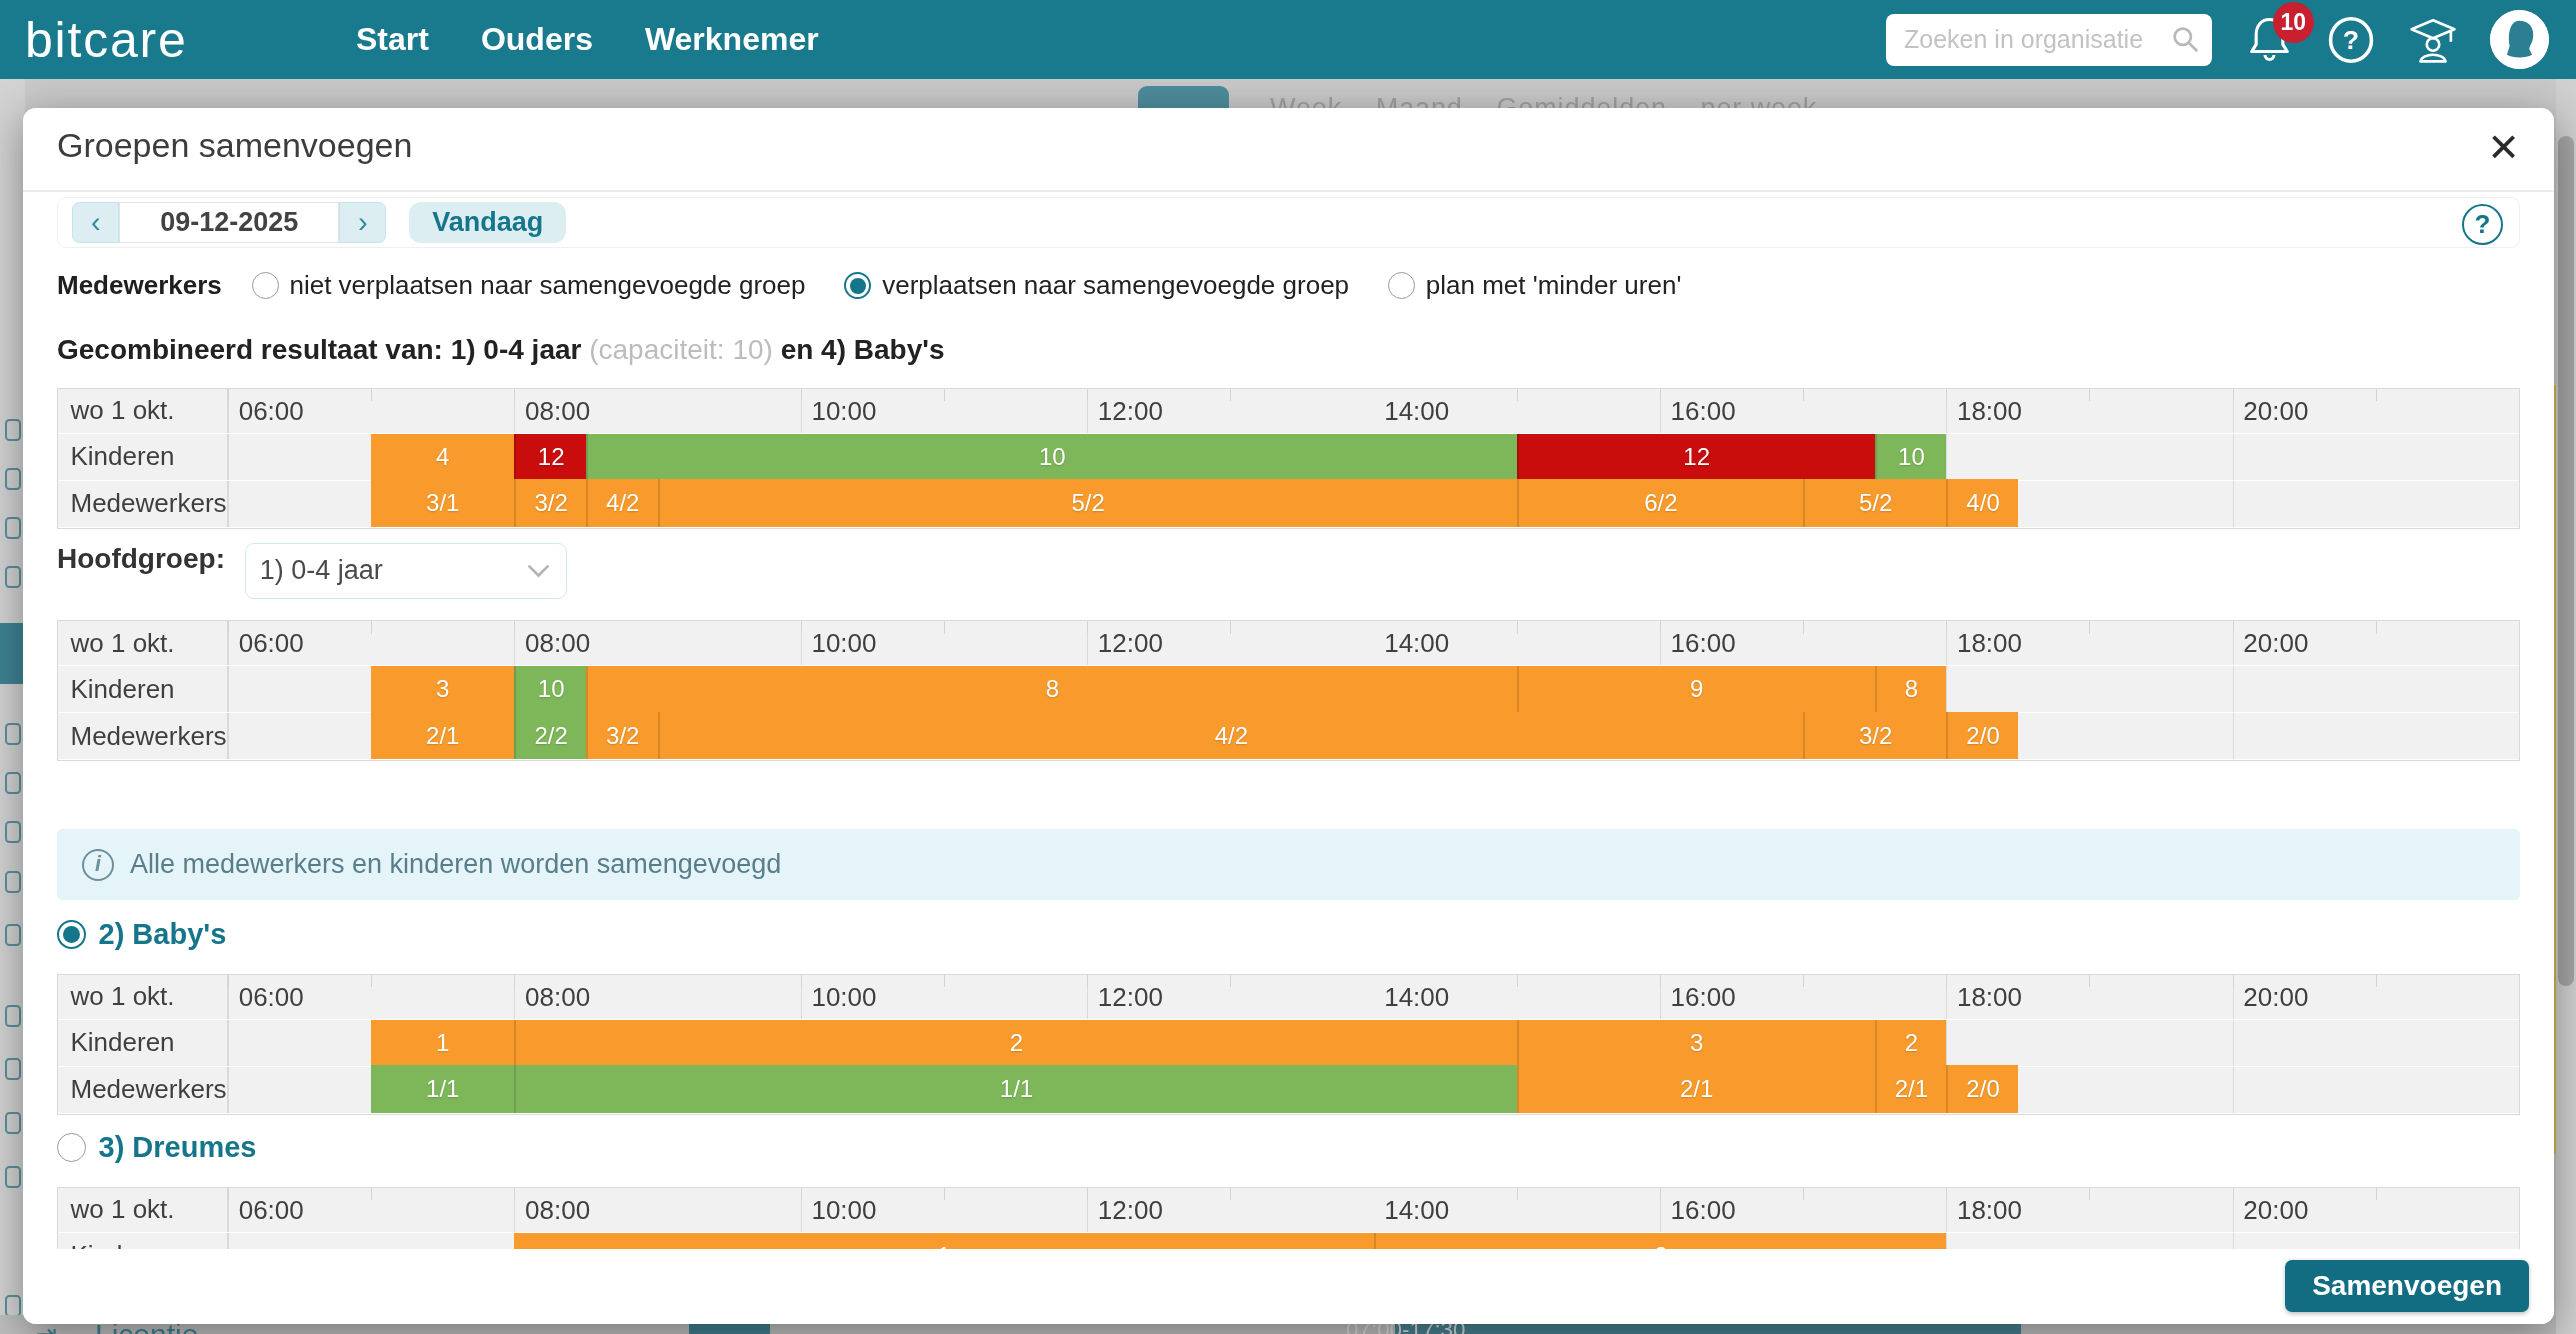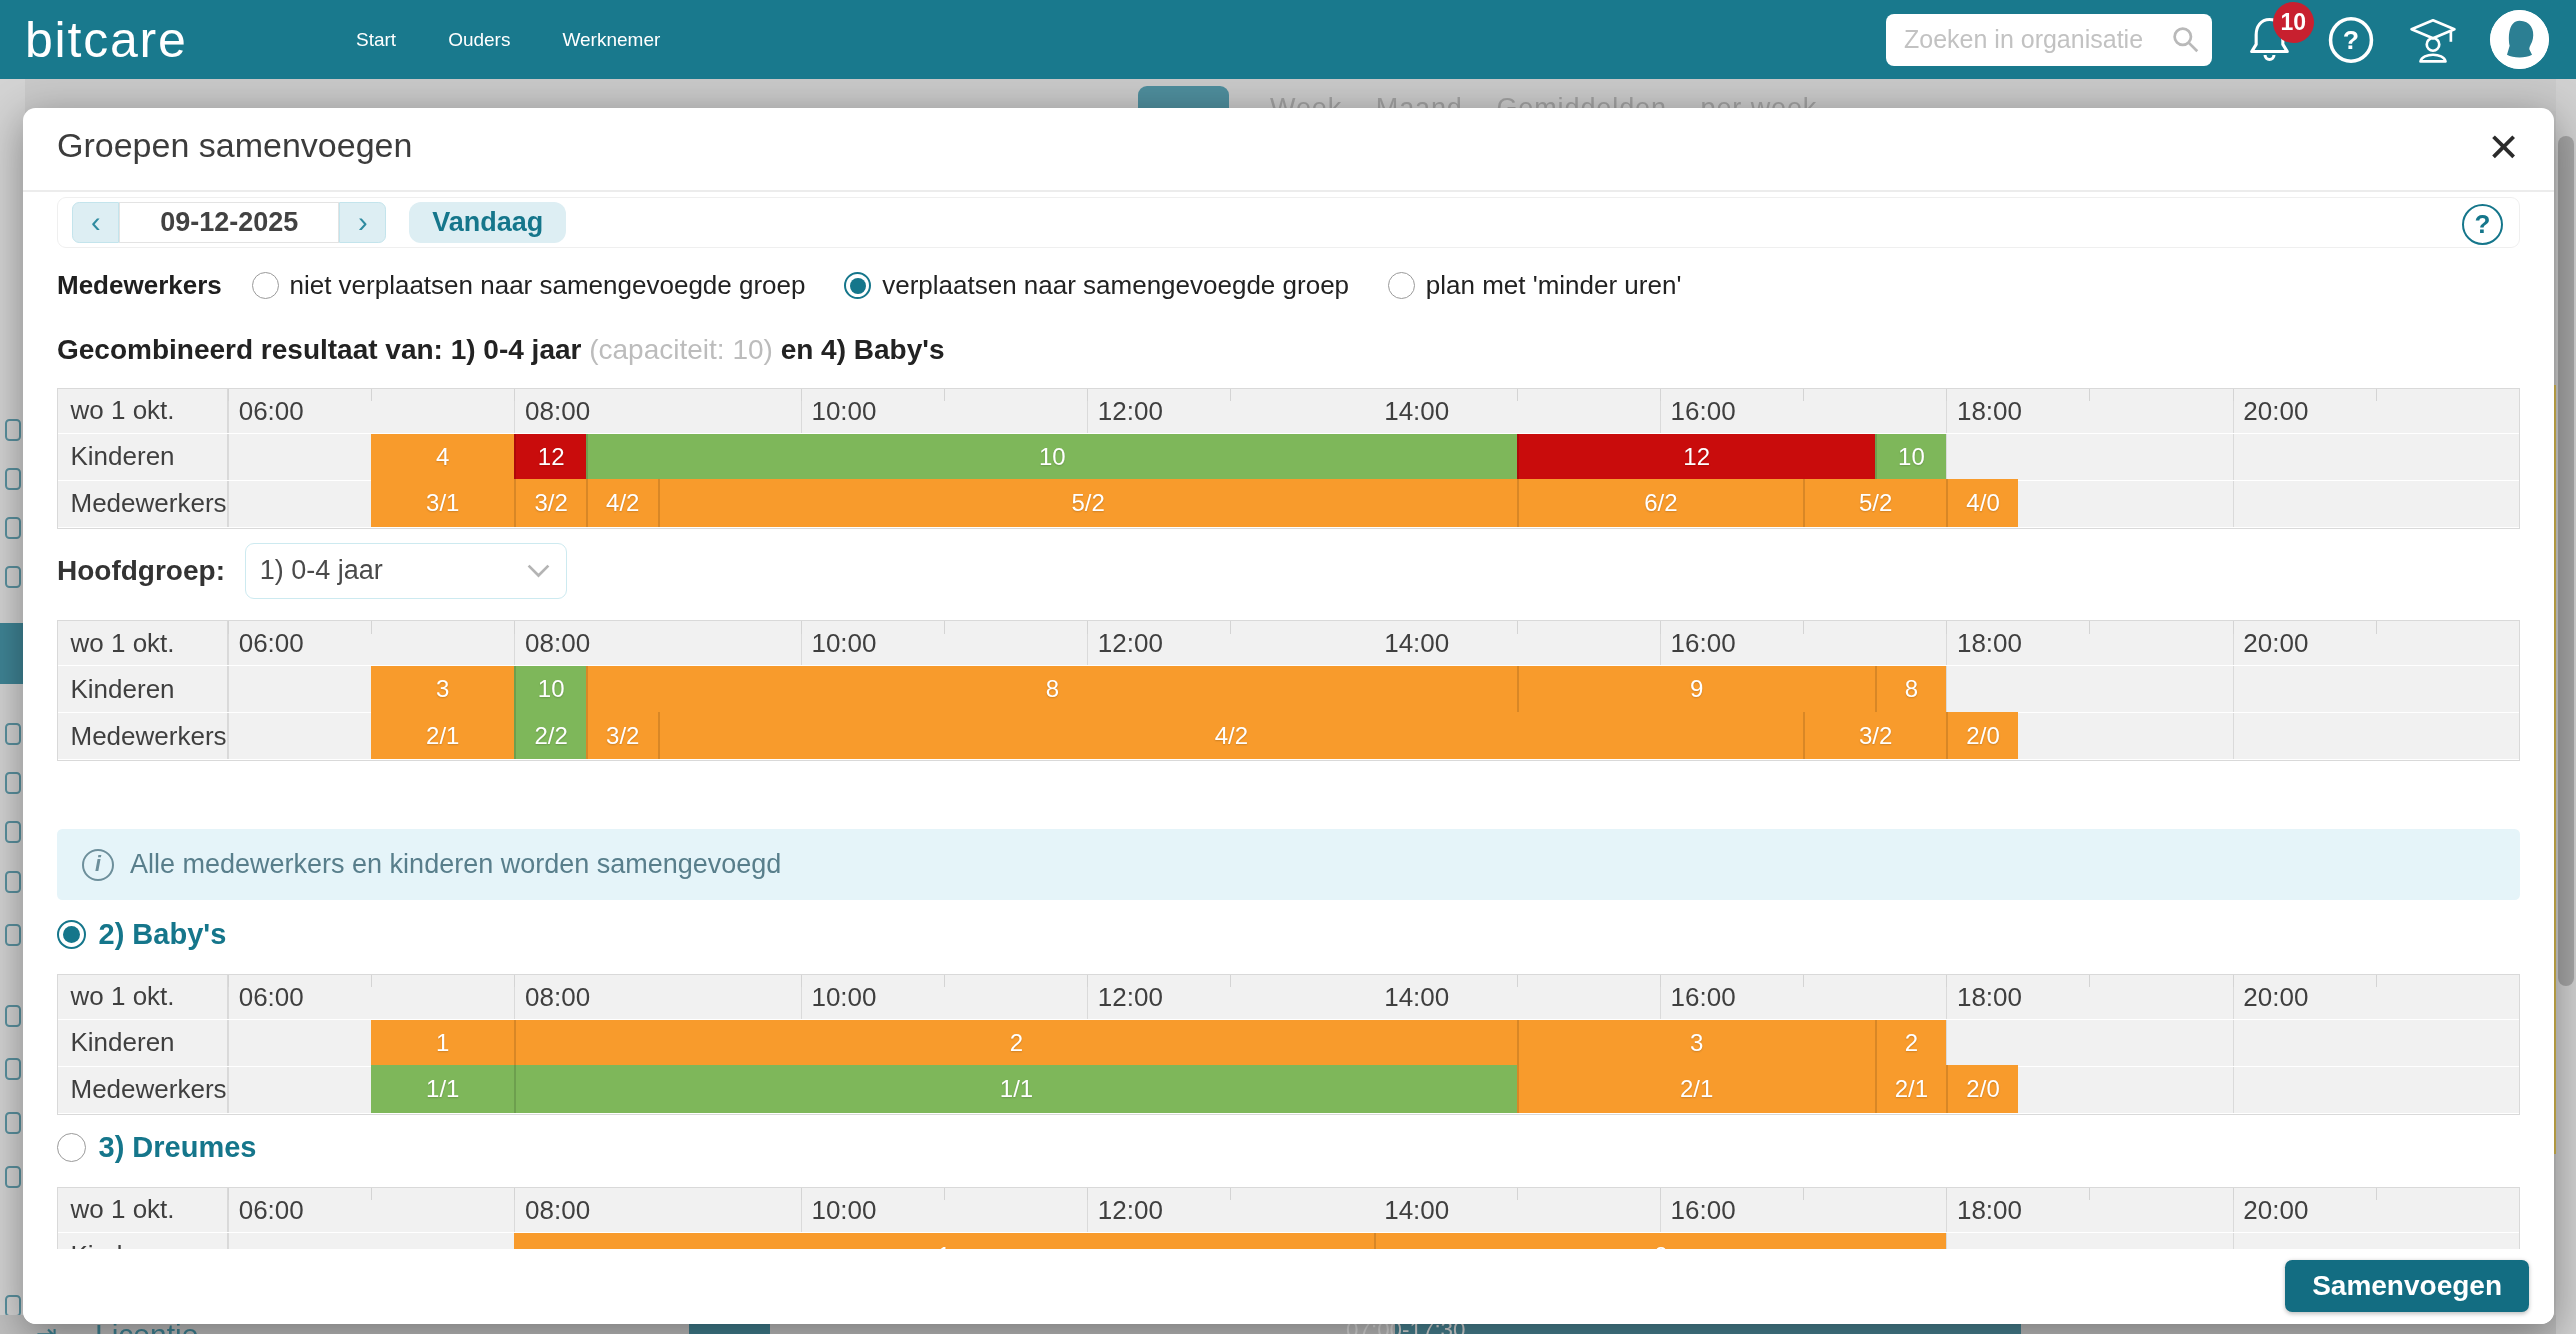--- a/index.html
+++ b/index.html
@@ -5,21 +5,21 @@
   * { margin:0; padding:0; box-sizing:border-box; }
   html,body { width:2576px; height:1335px; overflow:hidden; background:#c6c6c6;
     font-family:"Liberation Sans", sans-serif; }
   .screen { position:relative; width:2576px; height:1335px; }
 
   
   .topbar { position:absolute; top:0; left:0; width:100%; height:79px; background:#19798d;
     display:flex; align-items:center; z-index:30; }
   .logo { color:#fff; font-size:50px; font-weight:400; letter-spacing:1.8px; margin-left:25px; width:295px; }
   .mainnav { display:flex; gap:52px; margin-left:36px; }
-  .mainnav .nav-item { color:#fff; font-size:19px; font-weight:400; cursor:pointer; }
+  .mainnav .nav-item { color:#fff; font-size:32px; font-weight:700; cursor:pointer; }
   .topbar-right { margin-left:auto; display:flex; align-items:center; gap:32px; margin-right:27px; }
   .searchbox { position:relative; width:326px; height:52px; }
   .searchbox input { width:100%; height:100%; border:none; border-radius:8px; padding:0 57px 0 18px;
     font-size:25px; color:#555; font-family:"Liberation Sans", sans-serif; outline:none; }
   .searchbox input::placeholder { color:#c2c2c2; }
   .search-ic { position:absolute; right:12.5px; top:11.6px; }
   .tb-ic { position:relative; width:50px; height:50px; display:flex; align-items:center; justify-content:center; }
   .badge { position:absolute; top:-12.5px; right:-19.7px; min-width:41px; height:41px; background:#c8202f;
     border-radius:20.6px; color:#fff; font-size:23px; font-weight:700; display:flex; align-items:center;
     justify-content:center; padding:0 7.2px; }
@@ -94,21 +94,21 @@
   .tl-times::before { content:""; position:absolute; top:0; left:0; right:0; height:12.5px;
     background-image:repeating-linear-gradient(90deg,#d4d4d4 0,#d4d4d4 0.9px,transparent 0.9px,transparent 6.25%); }
   .bar { position:absolute; top:0; height:100%; display:flex; align-items:center; justify-content:center;
     color:#fff; font-size:24px; text-shadow:0 0.9px 1.8px rgba(0,0,0,.18); }
   .bar.bleed { top:-1.8px; height:calc(100% + 1.8px); }
   .bar.joined { border-left:2.7px solid rgba(0,0,0,.13); }
   .bar.orange { background:#f89b2c; }
   .bar.red { background:#c90c0c;text-align:center; }
   .bar.green { background:#7eb75a; }
 
-  .hg-row { margin-top:14.3px; display:flex; align-items:center; height:56px; }
+  .hg-row { margin-top:14.3px; display:flex; align-items:flex-start; height:56px; }
   .hg-label { font-size:28px; font-weight:600; color:#333; margin-right:19.7px; }
   .hg-select { width:322px; height:56px; border:1.8px solid #cdeaf0; border-radius:9px; display:flex;
     align-items:center; padding:0 14px; font-size:27px; color:#4a4a4a; cursor:pointer; }
   .hg-chev { margin-left:auto; color:#b4b4b4; }
 
   .banner { margin-top:68px; height:71px; background:#e5f4f9; border-radius:5.4px; display:flex;
     align-items:center; padding:0 25px; }
   .info-ic { width:32px; height:32px; border-radius:50%; border:2.7px solid #6d8f9b; color:#6d8f9b;
     font-size:21.5px; font-weight:700; display:flex; align-items:center; justify-content:center;
     margin-right:16px; font-style:italic; flex:none; }

